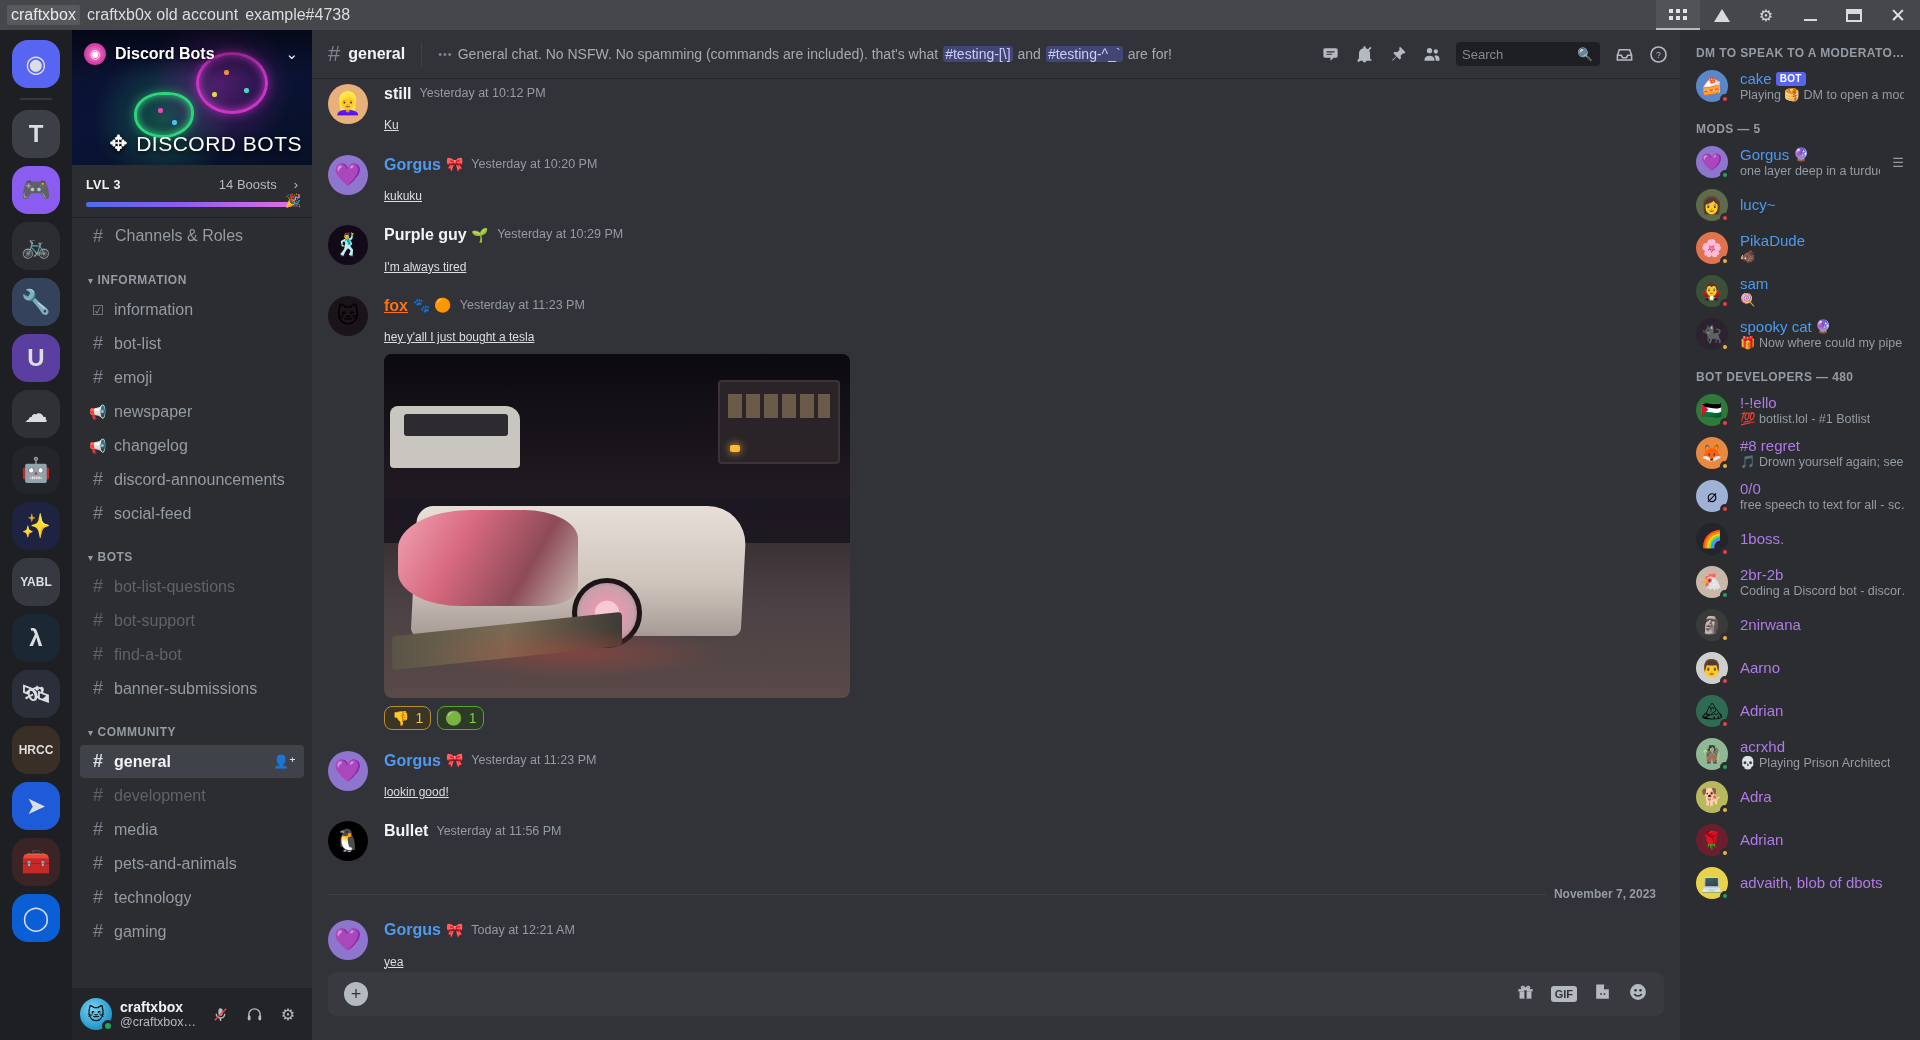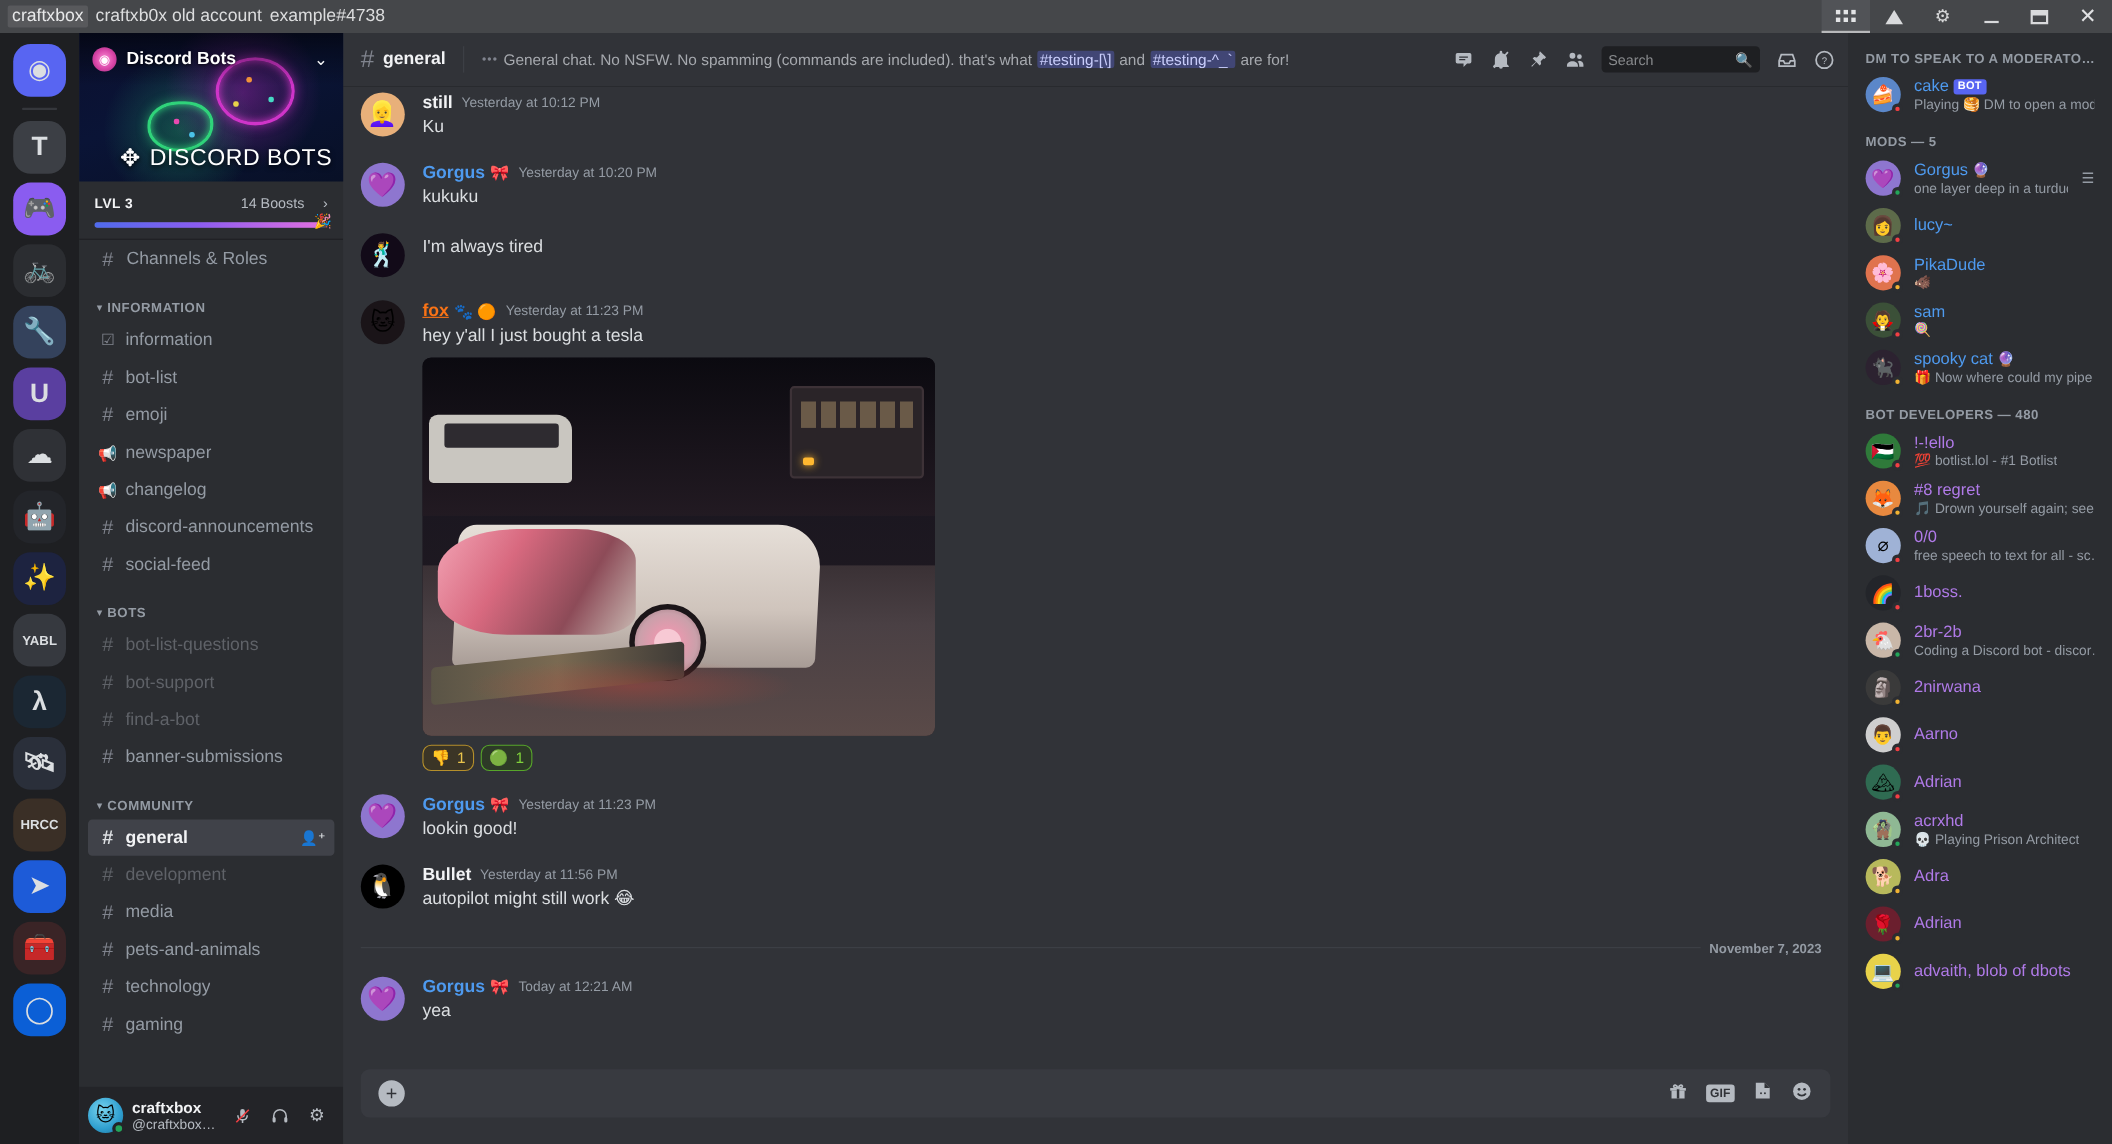--- a/index.html
+++ b/index.html
@@ -161,21 +161,21 @@
   .messages { flex: 1 1 auto; overflow: hidden; position: relative; padding-bottom: 4px; }
   .msg { padding: 2px 48px 2px 0; margin-top: 17px; display: flex; gap: 16px; }
   .msg:first-child { margin-top: 4px; }
   .avatar { width: 40px; height: 40px; border-radius: 50%; flex: 0 0 40px; margin-left: 16px; overflow: hidden;
     display: flex; align-items: center; justify-content: center; font-size: 22px; }
   .mbody { min-width: 0; flex: 1 1 auto; }
   .mhead { display: flex; align-items: center; gap: 5px; line-height: 1.2; }
   .uname { font-size: 16px; font-weight: bold; }
   .ubadge { font-size: 14px; }
   .mtime { color: #949ba4; font-size: 12.5px; margin-left: 3px; }
-  .mtext { color: #dbdee1; font-size: 16px; line-height: 1.375; margin-top: 2px; word-wrap: break-word; }
+  .mtext { color: #dbdee1; font-size: 12px; line-height: 1.375; margin-top: 14px; word-wrap: break-word; text-decoration: underline; }
 
   .attach {
     width: 466px; height: 344px; border-radius: 8px; margin-top: 8px; overflow: hidden; position: relative;
     background: linear-gradient(180deg, #131118 0%, #1b1720 40%, #241c22 100%);
   }
   .att-sky { position: absolute; inset: 0 0 58% 0; background: linear-gradient(180deg,#0b0a10,#221a22); }
   .att-road { position: absolute; left:0; right:0; bottom:0; height:45%;
     background: linear-gradient(180deg,#3a3135 0%,#4a4044 35%,#5a4a48 100%); }
   .att-bus { position: absolute; right: 10px; top: 26px; width: 122px; height: 84px; background: #2a2428;
     border: 2px solid #3d3237; border-radius: 4px; }
@@ -564,20 +564,25 @@
                 <span class="uname" style="color: rgb(78, 154, 239);">Gorgus</span>
                 <span class="ubadge">🎀</span>
                 <span class="mtime">Yesterday at 10:20 PM</span>
               </div>
               <div class="mtext">kukuku</div>
             </div>
           </div>
           <div class="msg">
             <div class="avatar" style="background: rgb(18, 10, 24);">🕺</div>
             <div class="mbody">
+              <div class="mhead">
+                <span class="uname" style="color: rgb(242, 243, 245);">Purple guy</span>
+                <span class="ubadge">🌱</span>
+                <span class="mtime">Yesterday at 10:29 PM</span>
+              </div>
               <div class="mtext">I'm always tired</div>
             </div>
           </div>
           <div class="msg">
             <div class="avatar" style="background: rgb(26, 20, 24);">🐱</div>
             <div class="mbody">
               <div class="mhead">
                 <span class="uname" style="color: #f97316; text-decoration: underline;">fox</span>
                 <span class="ubadge">🐾 🟠</span>
                 <span class="mtime">Yesterday at 11:23 PM</span>
@@ -622,21 +627,20 @@
               <div class="mtext">lookin good!</div>
             </div>
           </div>
           <div class="msg">
             <div class="avatar" style="background: rgb(0, 0, 0);">🐧</div>
             <div class="mbody">
               <div class="mhead">
                 <span class="uname" style="color: rgb(242, 243, 245);">Bullet</span>
                 <span class="mtime">Yesterday at 11:56 PM</span>
               </div>
-              <div class="mtext">autopilot might still work 😂</div>
             </div>
           </div>
           <div class="divider">
             <span class="ln"></span>
             <span class="lbl">November 7, 2023</span>
             <span class="ln" style="flex:0 0 0"></span>
           </div>
           <div class="msg">
             <div class="avatar" style="background: rgb(142, 118, 207);">💜</div>
             <div class="mbody">

